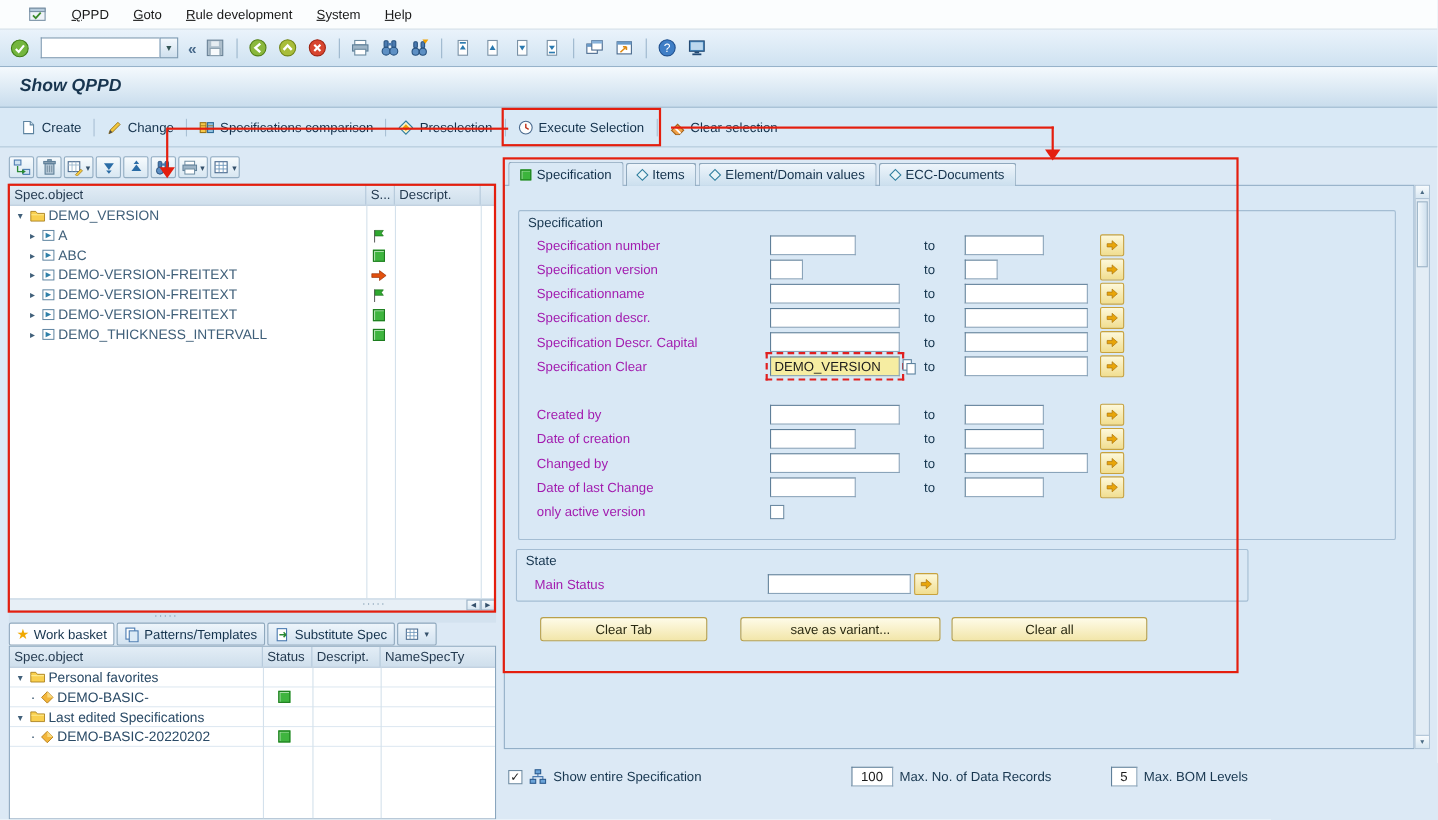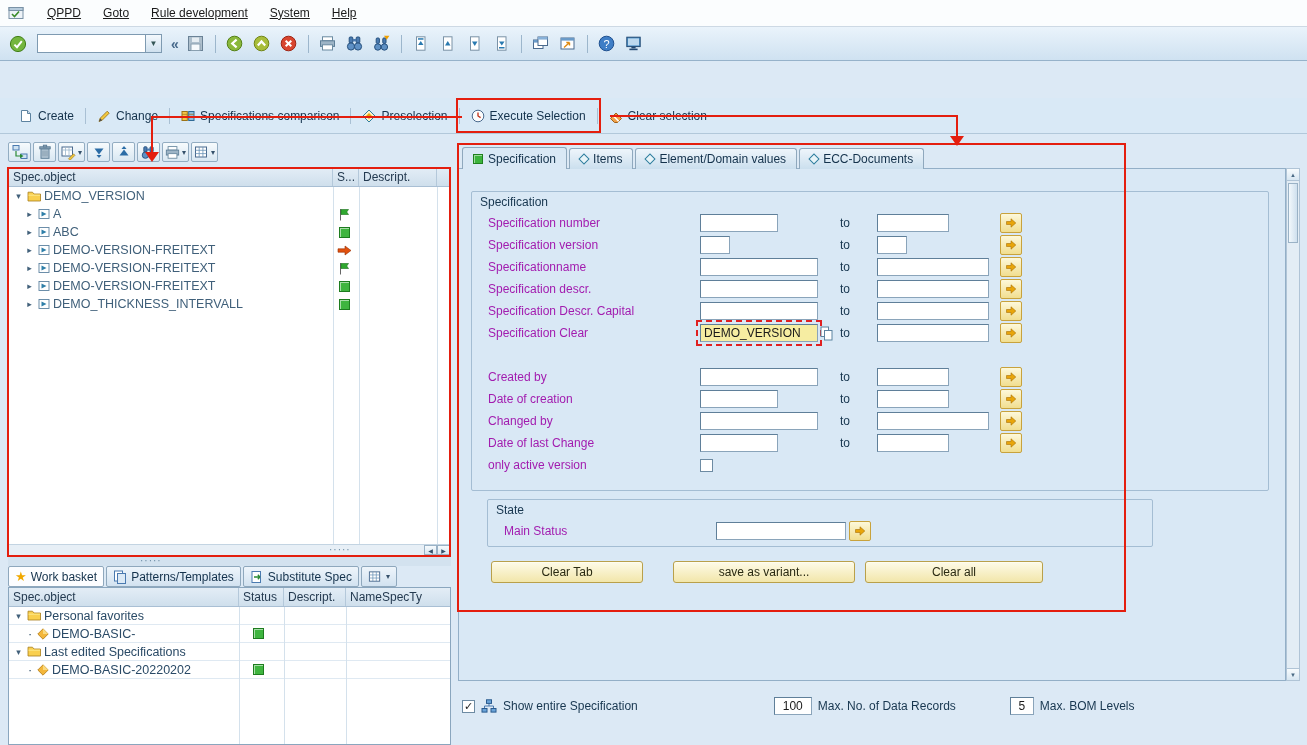--- a/index.html
+++ b/index.html
@@ -1,21 +1,21 @@
 <!DOCTYPE html>
 <html><head>
 <meta charset="utf-8">
 <style>
   *{box-sizing:border-box;margin:0;padding:0;}
   html,body{width:1307px;height:745px;}
   body{font-family:"Liberation Sans",sans-serif;font-size:12px;color:#222;}
   .screen{position:relative;width:1307px;height:745px;background:#dce9f5;overflow:hidden;}
 
   
-  .menubar{position:absolute;left:0;top:0;width:100%;height:27px;background:#fbfdfe;border-bottom:1px solid #cdd9e4;display:flex;align-items:center;padding-left:8px;text-decoration:underline;}
+  .menubar{position:absolute;left:0;top:0;width:100%;height:27px;background:#fbfdfe;border-bottom:1px solid #cdd9e4;display:flex;align-items:center;padding-left:26px;}
   .menu-sysicon{width:18px;height:16px;margin-right:10px;display:inline-flex;}
   .menu-item{display:inline-block;padding:4px 11px;font-size:12px;color:#1a1a1a;cursor:default;}
   .menu-item::first-letter{text-decoration:underline;}
 
   
   .toolbar{position:absolute;left:0;top:27px;width:100%;height:34px;background:linear-gradient(#eaf3fb,#cfe2f1);border-bottom:1px solid #96b2ca;display:flex;align-items:center;gap:3px;padding-left:6px;}
   .tbtn{width:24px;height:24px;display:flex;align-items:center;justify-content:center;border-radius:2px;background:transparent;border:none;padding:0;}
   .tsep{width:1px;height:18px;background:#9cb6cc;margin:0 4px;}
   .cmd{display:flex;align-items:center;margin:0 4px;}
   .cmd input{width:108px;height:19px;border:1px solid #7e9ab1;border-right:none;background:#fff;padding:0 3px;font:12px "Liberation Sans",sans-serif;}
@@ -240,20 +240,23 @@
     <button class="tbtn">
       <svg width="17" height="17" viewBox="0 0 17 17">
           <rect x="1.8" y="2.2" width="13.4" height="9.4" fill="#4a90c8" stroke="#234a74"></rect>
           <rect x="3" y="3.4" width="11" height="7" fill="#bcd8ee"></rect>
           <rect x="6.4" y="11.8" width="4.2" height="1.6" fill="#234a74"></rect>
           <rect x="4.4" y="13.6" width="8.2" height="1.6" fill="#234a74"></rect>
         </svg>
     </button>
   </div>
 
+  <div class="titlebar">
+    <span class="title">Show QPPD</span>
+  </div>
 
   <div class="apptoolbar">
     <button class="abtn">
       <svg width="14" height="14" viewBox="0 0 14 14">
           <path d="M2.5 1.5 h6 l3 3 v8 h-9 z" fill="#fff" stroke="#5d83a0"></path>
           <path d="M8.5 1.5 v3 h3" fill="#cfe0ec" stroke="#5d83a0"></path>
         </svg>
       <span>Create</span>
     </button>
     <span class="asep"></span>
@@ -771,21 +774,21 @@
               </svg>
             </button>
         </div>
         <div class="frow">
           <span class="flabel">only active version</span>
           <span class="cb"></span>
         </div>
       </div>
     </div>
 
-    <div class="grp" style="left:28px;top:330px;width:666px;height:48px;">
+    <div class="grp" style="left:10px;top:330px;width:666px;height:48px;">
       <span class="grp-title">State</span>
       <div class="frows">
         <div class="frow">
           <span class="flabel">Main Status</span>
           <input class="sapin" style="width: 130px;">
           <button class="ms-btn">
               <svg width="12" height="12" viewBox="0 0 12 12">
                 <path d="M1.5 4.5 H6 V1.8 L10.8 6 L6 10.2 V7.5 H1.5 Z" fill="#e8a50a" stroke="#a86e06" stroke-width="0.6"></path>
               </svg>
             </button>

